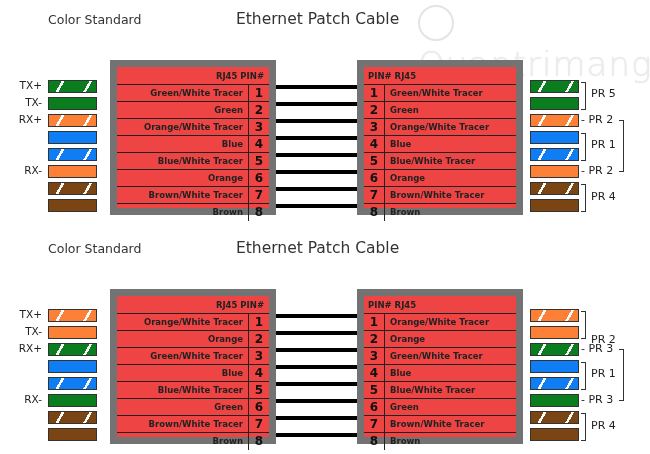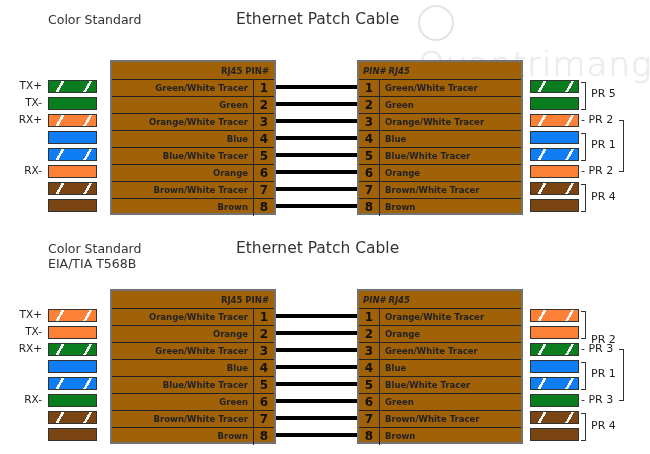--- a/index.html
+++ b/index.html
@@ -6,31 +6,31 @@
   body { width:650px; height:454px; position:relative; overflow:hidden;
          font-family:"DejaVu Sans", "Liberation Sans", sans-serif; color:#222; }
   .section { position:absolute; left:0; width:650px; height:227px; }
   .std-title { position:absolute; left:48px; font-size:12.5px; line-height:15px; color:#333; }
   .main-title { position:absolute; left:236px; font-size:15.5px; color:#333; }
   .watermark { position:absolute; left:418px; top:3px; font-size:34px; color:#ededed;
                font-family:"DejaVu Sans", sans-serif; letter-spacing:1px;
                text-shadow:0 0 1px #d8d8d8; font-weight:300; }
   .wm-bulb { display:inline-block; width:32px; height:32px; border:2px solid #e4e4e4;
              border-radius:50%; vertical-align:middle; margin-right:2px; position:relative; top:-3px; }
-  .tbl { position:absolute; border:2px solid #737373; background:#a16207; box-sizing:border-box; }
+  .tbl { position:absolute; border:7px solid #737373; background:#ef4444; box-sizing:border-box; }
   .tbl .hdr { height:18px; border-bottom:1px solid #222; font-size:8.5px; font-weight:bold;
               line-height:18px; box-sizing:border-box; }
   .tbl .row { height:17px; border-bottom:1px solid #222; display:flex; box-sizing:border-box; }
   .tbl .row:last-child { border-bottom:none;justify-content:center; }
   .tbl .name { flex:1; font-size:8.5px; font-weight:bold; line-height:17px; padding:0 5px; color:#222; }
   .tbl .pin { width:20px; font-size:12px; font-weight:bold; line-height:17px; text-align:center; color:#111; }
   .tbl.left .hdr { text-align:right; padding-right:5px; }
   .tbl.left .name { text-align:right; }
   .tbl.left .pin { border-left:1px solid #222; }
-  .tbl.right .hdr { text-align:left; padding-left:4px;font-style:italic; }
+  .tbl.right .hdr { text-align:left; padding-left:4px; }
   .tbl.right .pin { border-right:1px solid #222; }
   .wire { position:absolute; height:4px; background:#000; }
   .swatch { position:absolute; width:49px; height:13px; border:1px solid #333; box-sizing:border-box; }
   .swatch.tracer { background-image: repeating-linear-gradient(120deg, transparent 0 11px, #fff 11px 13.5px, transparent 13.5px 24px); }
   .sig { position:absolute; font-size:10.5px; color:#222; text-align:right; width:30px; }
   .pr { position:absolute; font-size:11px; color:#222; white-space:nowrap; }
   .brk { position:absolute; border:1px solid #333; border-left:none; width:4px; }
 </style>
 </head>
 <body>
@@ -146,21 +146,20 @@
     <div class="brk" style="left:581px; top:133px; height:26px;"></div>
     <div class="pr" style="left:591px; top:138px;">PR 1</div>
     <div class="pr" style="left:581px; top:164px;">- PR 2</div>
     <div class="brk" style="left:619px; top:120px; height:50px;"></div>
     <div class="brk" style="left:581px; top:184px; height:26px;"></div>
     <div class="pr" style="left:591px; top:190px;">PR 4</div>
   </div>
 <div class="section" style="top:229px;">
     <div class="std-title" style="top:12px;">
           <div>Color Standard</div>
-          <div>EIA/TIA T568B</div>
         </div>
     <div class="main-title" style="top:10px;">Ethernet Patch Cable</div>
     <div class="tbl left" style="left:110px; top:60px; width:166px; height:155px;">
           <div class="hdr">RJ45 PIN#</div>
       <div class="row">
             <div class="name">Orange/White Tracer</div>
             <div class="pin">1</div>
           </div>
       <div class="row">
             <div class="name">Orange</div>

